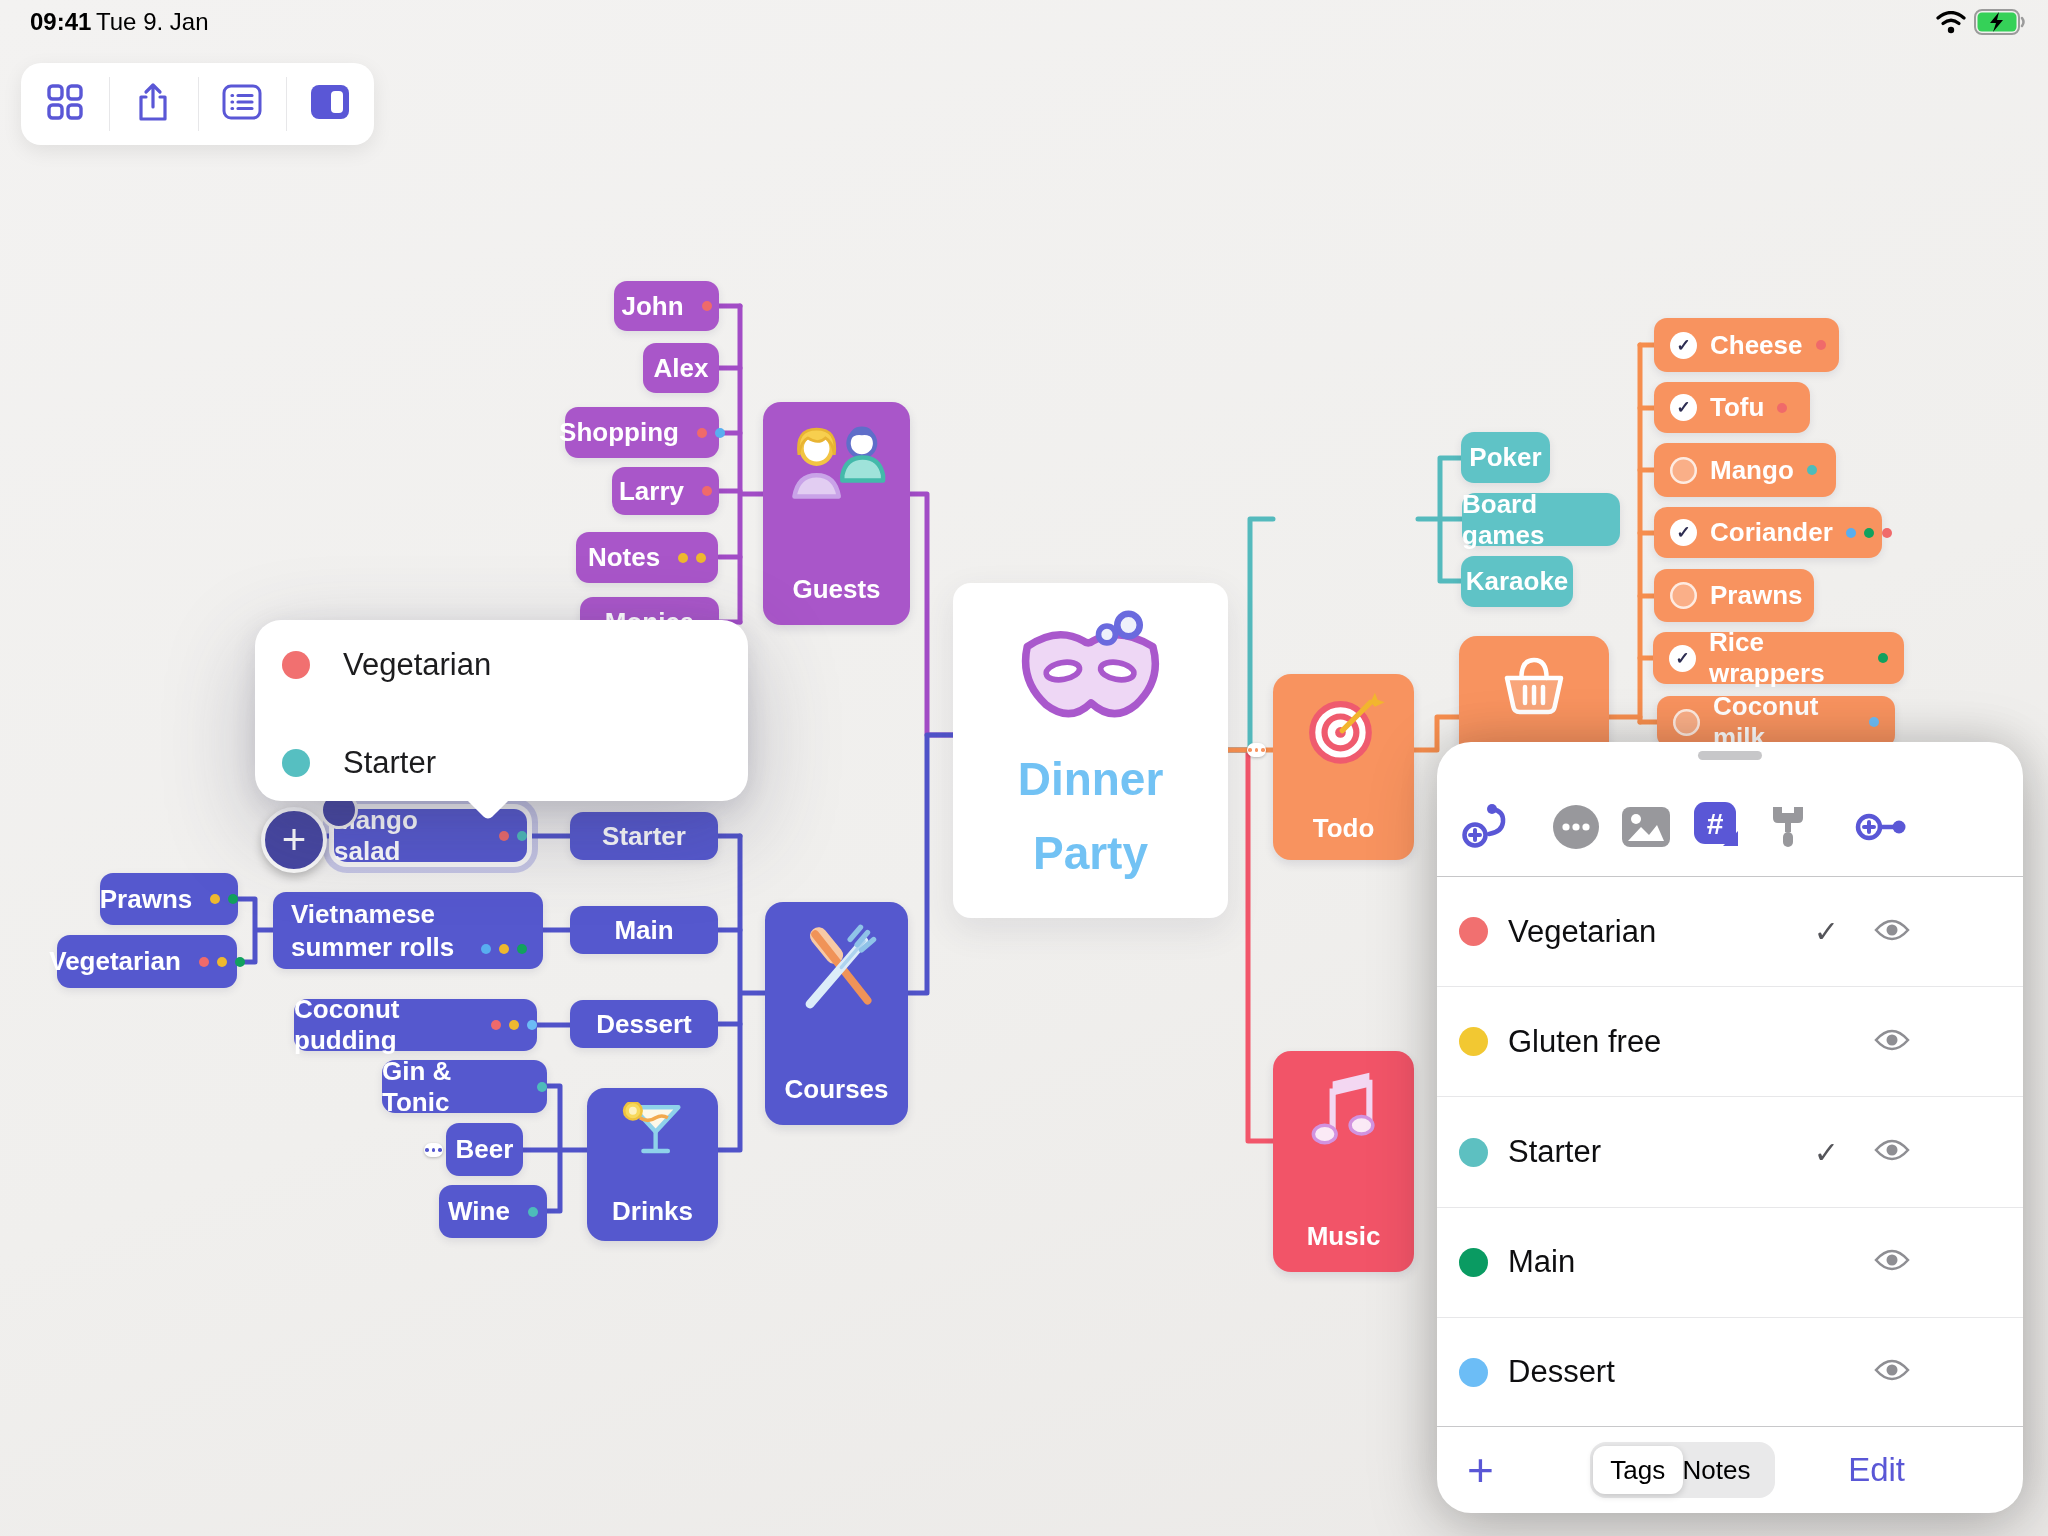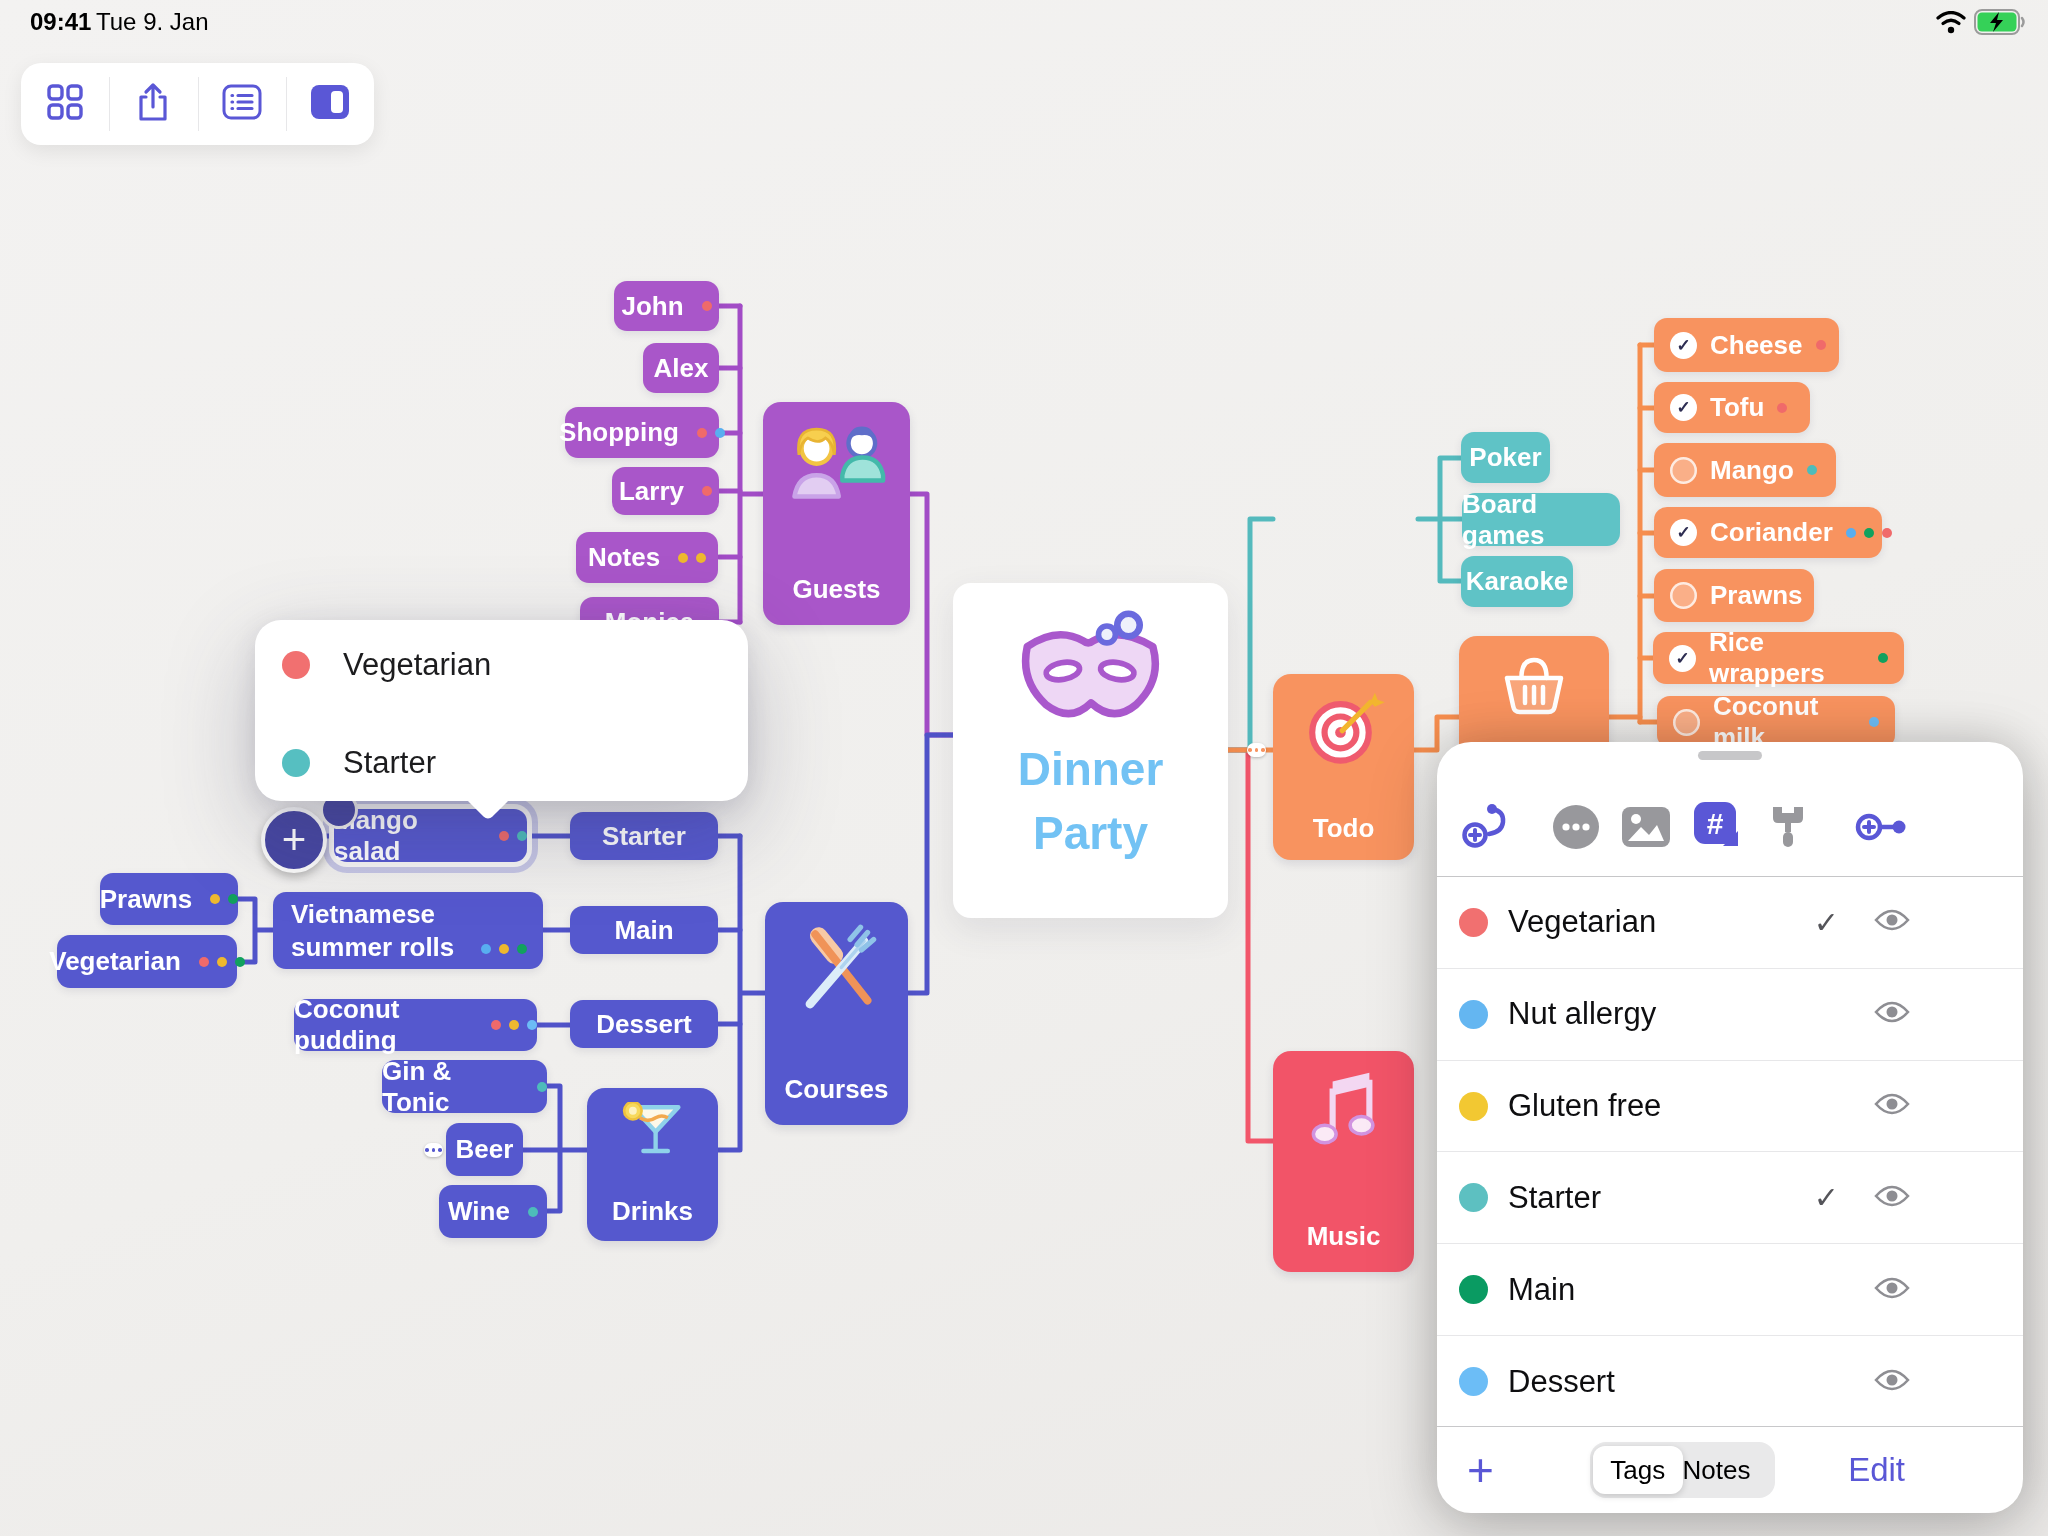--- a/index.html
+++ b/index.html
@@ -38,21 +38,21 @@
       border-radius:8px;width:19px;height:14px;z-index:12;box-shadow:0 1px 3px rgba(0,0,0,.25);}
   .stub i{width:3.5px;height:3.5px;border-radius:50%;display:block;}
   .plusbtn{position:absolute;left:261px;top:807px;width:58px;height:58px;border-radius:50%;background:#4646a2;
       border:4px solid #fafaf9;box-shadow:0 4px 10px rgba(0,0,0,.25);display:flex;align-items:center;
       justify-content:center;color:#fff;font-size:42px;font-weight:400;z-index:12;line-height:0;}
   .halfdot{position:absolute;left:320px;top:791px;width:32px;height:32px;border-radius:50%;background:#4646a2;
       border:3px solid #f2f1ef;z-index:12;}
   
   .root{position:absolute;left:953px;top:583px;width:275px;height:335px;background:#fff;border-radius:18px;
       z-index:10;box-shadow:0 12px 34px rgba(60,60,90,.10);display:flex;flex-direction:column;align-items:center;
-      padding-top:26px;box-sizing:border-box;}
+      padding-top:26px;box-sizing:border-box;gap:10px;}
   .rline{font-size:46px;font-weight:700;color:#72c2f4;line-height:64px;}
   
   .popover{position:absolute;left:255px;top:620px;width:493px;height:181px;background:#fff;border-radius:26px;
       z-index:40;box-shadow:0 30px 90px rgba(60,60,90,.28),0 6px 24px rgba(60,60,90,.12);}
   .popover::after{content:"";position:absolute;left:216px;bottom:-13px;width:34px;height:34px;background:#fff;
       transform:rotate(45deg);border-radius:6px;}
   .prow{position:absolute;left:27px;height:40px;display:flex;align-items:center;gap:33px;font-size:31px;color:#1c1c1e;}
   .pc{width:28px;height:28px;border-radius:50%;flex:none;}
   
   .panel{position:absolute;left:1437px;top:742px;width:586px;height:771px;background:#fff;border-radius:34px;
@@ -483,28 +483,20 @@
       <div class="trow">
         <span class="tc" style="background: rgb(241, 112, 112);"></span>
         <span class="tlabel">Vegetarian</span>
         <span class="chk">✓</span>
         <span class="eye"><svg width="38" height="26" viewBox="0 0 38 26">
               <path d="M3,13 Q19,-5 35,13 Q19,31 3,13 Z" fill="none" stroke="#8e8e93" stroke-width="2.6"></path>
               <circle cx="19" cy="13" r="5.5" fill="#8e8e93"></circle>
             </svg></span>
       </div>
       <div class="trow">
-        <span class="tc" style="background: rgb(100, 182, 241);"></span>
-        <span class="tlabel">Nut allergy</span>
-        <span class="eye"><svg width="38" height="26" viewBox="0 0 38 26">
-              <path d="M3,13 Q19,-5 35,13 Q19,31 3,13 Z" fill="none" stroke="#8e8e93" stroke-width="2.6"></path>
-              <circle cx="19" cy="13" r="5.5" fill="#8e8e93"></circle>
-            </svg></span>
-      </div>
-      <div class="trow">
         <span class="tc" style="background: rgb(242, 200, 50);"></span>
         <span class="tlabel">Gluten free</span>
         <span class="eye"><svg width="38" height="26" viewBox="0 0 38 26">
               <path d="M3,13 Q19,-5 35,13 Q19,31 3,13 Z" fill="none" stroke="#8e8e93" stroke-width="2.6"></path>
               <circle cx="19" cy="13" r="5.5" fill="#8e8e93"></circle>
             </svg></span>
       </div>
       <div class="trow">
         <span class="tc" style="background: rgb(93, 192, 193);"></span>
         <span class="tlabel">Starter</span>

